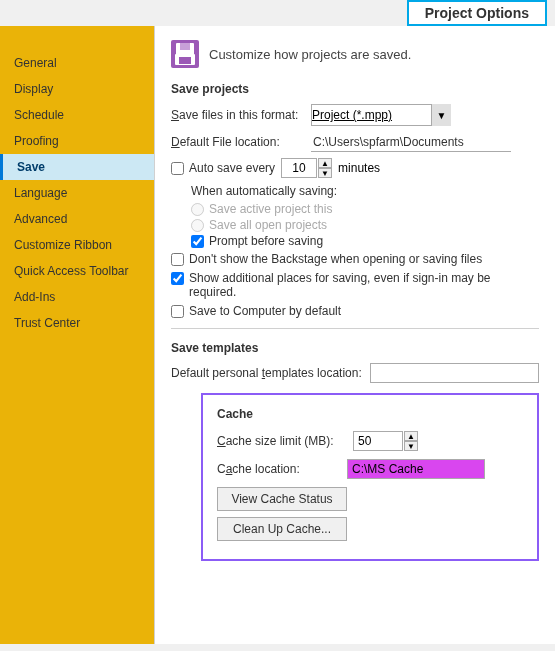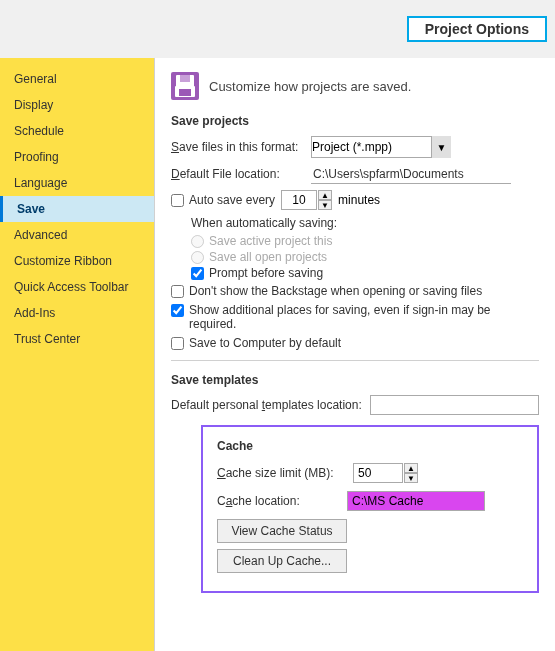--- a/index.html
+++ b/index.html
@@ -8,42 +8,42 @@
       font-size: 12px;
       background: #f0f0f0;
       width: 555px;
       height: 651px;
       overflow: hidden;
     }
     .title-bar {
       display: flex;
       justify-content: flex-end;
       align-items: center;
-      padding: 16px 8px;
+      padding: 0 8px;
       background: #f0f0f0;
     }
     .title-box {
       border: 2px solid #00a8e8;
       padding: 3px 16px;
       font-size: 14px;
       font-weight: 600;
       color: #333;
       background: #fff;
     }
     .main-layout {
       display: flex;
       width: 555px;
       height: 618px;
       background: #fff;
     }
     .sidebar {
       width: 155px;
-      background: #fde047;
+      background: #eab308;
       border-right: 1px solid #d0d0d0;
-      padding-top: 8px;
+      padding-top: 24px;
       flex-shrink: 0;
     }
     .sidebar-item {
       padding: 6px 14px;
       cursor: pointer;
       color: #333;
       font-size: 12px;
     }
     .sidebar-item.active {
       background: #cce8f4;
@@ -251,20 +251,21 @@
       color: #333;
     }
     .select-wrapper {
       position: relative;
       display: inline-block;
     }
     .select-wrapper select {
       appearance: none;
       -webkit-appearance: none;
       padding-right: 8px;
+      text-decoration: underline;
     }
     .select-arrow {
       position: absolute;
       right: 0;
       top: 0;
       width: 20px;
       height: 100%;
       background: #e0e0e0;
       border-left: 1px solid #aaa;
       display: flex;
@@ -281,22 +282,22 @@
   <div class="title-box">Project Options</div>
 </div>
 
 <div class="main-layout">
 
   <div class="sidebar">
     <div class="sidebar-item">General</div>
     <div class="sidebar-item">Display</div>
     <div class="sidebar-item">Schedule</div>
     <div class="sidebar-item">Proofing</div>
+    <div class="sidebar-item active">Save</div>
     <div class="sidebar-item">Language</div>
-    <div class="sidebar-item active">Save</div>
     <div class="sidebar-item">Advanced</div>
     <div class="sidebar-item">Customize Ribbon</div>
     <div class="sidebar-item">Quick Access Toolbar</div>
     <div class="sidebar-item">Add-Ins</div>
     <div class="sidebar-item">Trust Center</div>
   </div>
 
   <div class="content">
 
     <div class="content-header">

